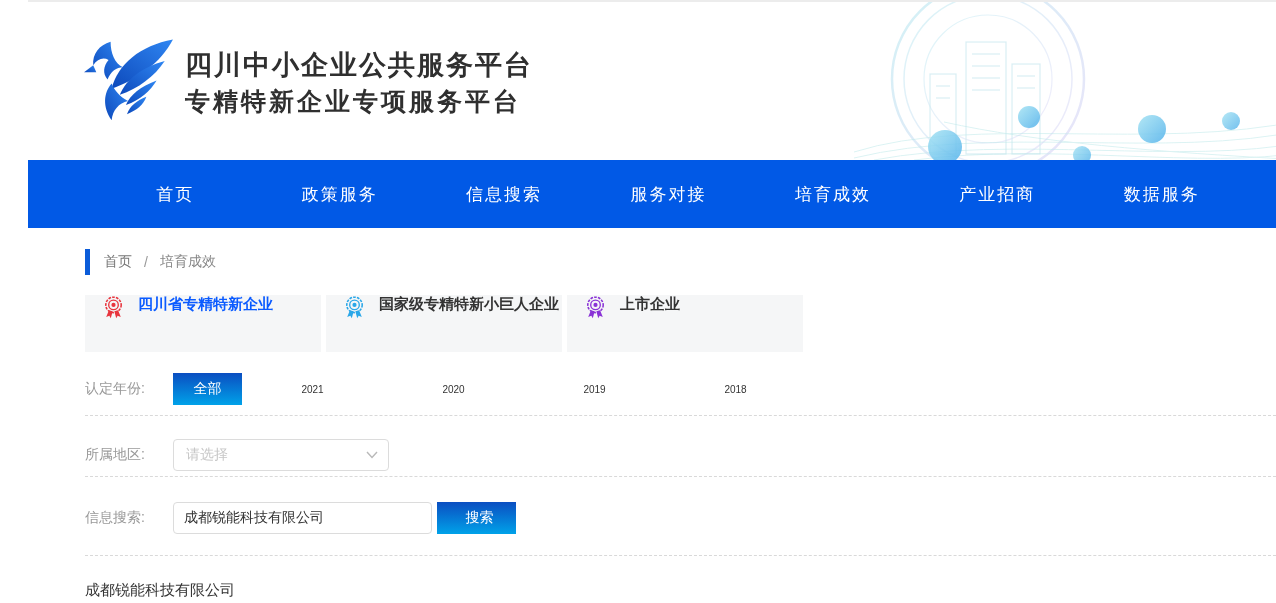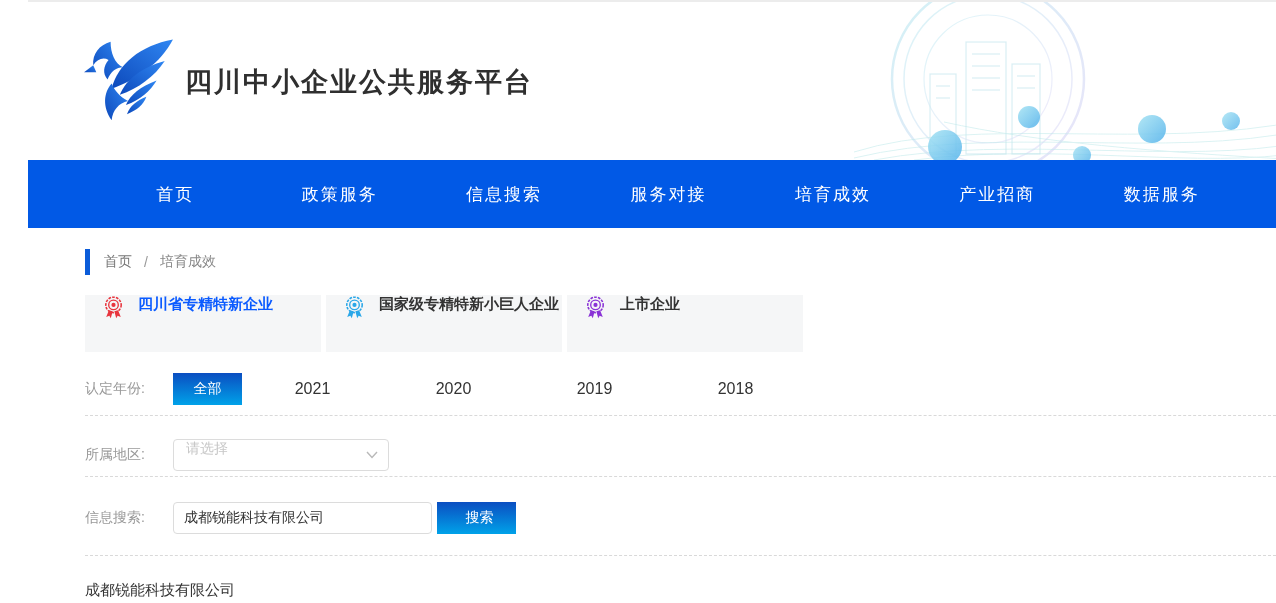--- a/index.html
+++ b/index.html
@@ -38,29 +38,29 @@
 
   
   .filter-row { margin-left:57px; display:flex; align-items:center; }
   .flabel { width:88px; flex:0 0 auto; font-size:14px; color:#999; }
   .row-year { margin-top:21px; height:32px; }
   .year-all {
     width:69px; height:32px; border:none; cursor:pointer;
     background:linear-gradient(180deg,#0b4ec1 0%,#00a2e9 100%);
     color:#fff; font-size:14px; font-family:inherit;
   }
-  .year-opt { width:141px; text-align:center; font-size:16px; color:#333; cursor:pointer; }
+  .year-opt { width:141px; text-align:center; font-size:10px; color:#333; cursor:pointer; }
 
   .dashed { margin:0 0 0 57px; width:1201px; border-top:1px dashed #d9d9d9; }
   .d1 { margin-top:10px; }
   .d2 { margin-top:5px; }
   .d3 { margin-top:21px; }
 
   .row-region { margin-top:23px; height:32px; }
-  .select-box { position:relative; width:216px; height:32px; border:1px solid #dcdcdc; border-radius:4px; background:#fff; display:flex; align-items:flex-start; padding:0 30px 0 12px; cursor:pointer; }
+  .select-box { position:relative; width:216px; height:32px; border:1px solid #dcdcdc; border-radius:4px; background:#fff; display:flex; align-items:center; padding:0 30px 0 12px; cursor:pointer; }
   .select-box .ph { font-size:14px; color:#c7c7c7; }
   .chevron { position:absolute; right:10px; top:11px; width:12px; height:8px; }
 
   .row-search { margin-top:25px; height:32px; }
   .search-input { width:259px; height:32px; border:1px solid #dcdcdc; border-radius:4px; padding:0 10px; font-size:14px; color:#333; font-family:inherit; outline:none; }
   .search-btn {
     width:79px; height:32px; margin-left:5px; border:none; cursor:pointer;
     background:linear-gradient(180deg,#0b4ec1 0%,#00a2e9 100%);
     color:#fff; font-size:14px; font-family:inherit;padding-left:6px;
   }
@@ -127,20 +127,21 @@
           <path d="M80 25 C58 31 42 43 36 58 C54 52 70 40 80 25 Z"></path>
           <path d="M72 44 C56 50 46 58 42 68 C56 63 66 54 72 44 Z"></path>
           <path d="M62 60 C52 64 46 69 43 77 C53 73 59 68 62 60 Z"></path>
           <path d="M27 6 C16 9 9 18 10 29 C14 23 20 21 25 24 C20 30 19 37 24 43 C27 35 33 31 39 31 C31 27 27 17 27 6 Z"></path>
           <path d="M10 29 L1 36 L13 36 Z"></path>
           <path d="M28 47 C20 56 19 70 28 83 C29 73 35 66 44 64 C36 60 31 54 28 47 Z"></path>
         </g>
       </svg>
       <div class="logo-text">
         <div class="logo-text-line1">四川中小企业公共服务平台</div>
+        <div class="logo-text-line2">专精特新企业专项服务平台</div>
       </div>
     </div>
   </header>
 
   <nav class="main-nav">
     <a>首页</a>
     <a>政策服务</a>
     <a>信息搜索</a>
     <a>服务对接</a>
     <a>培育成效</a>

